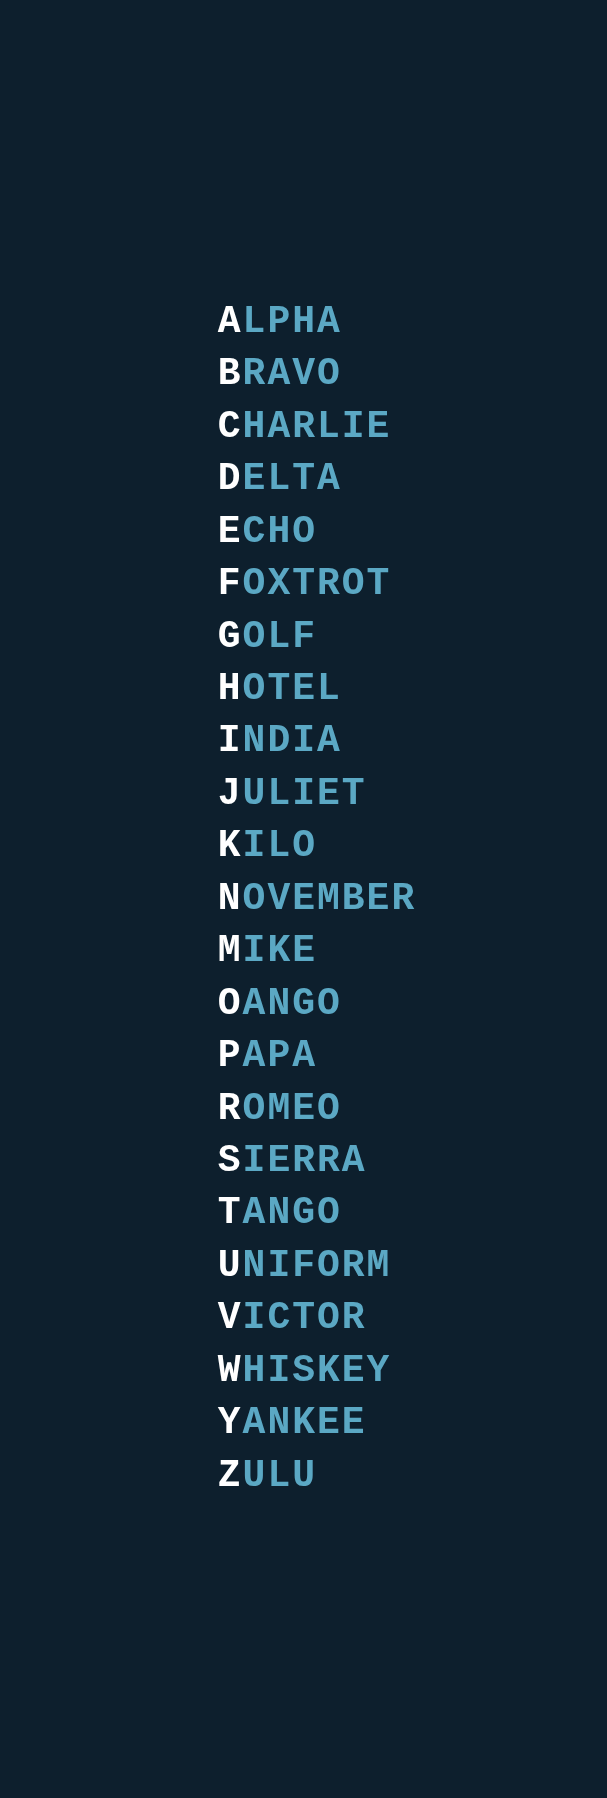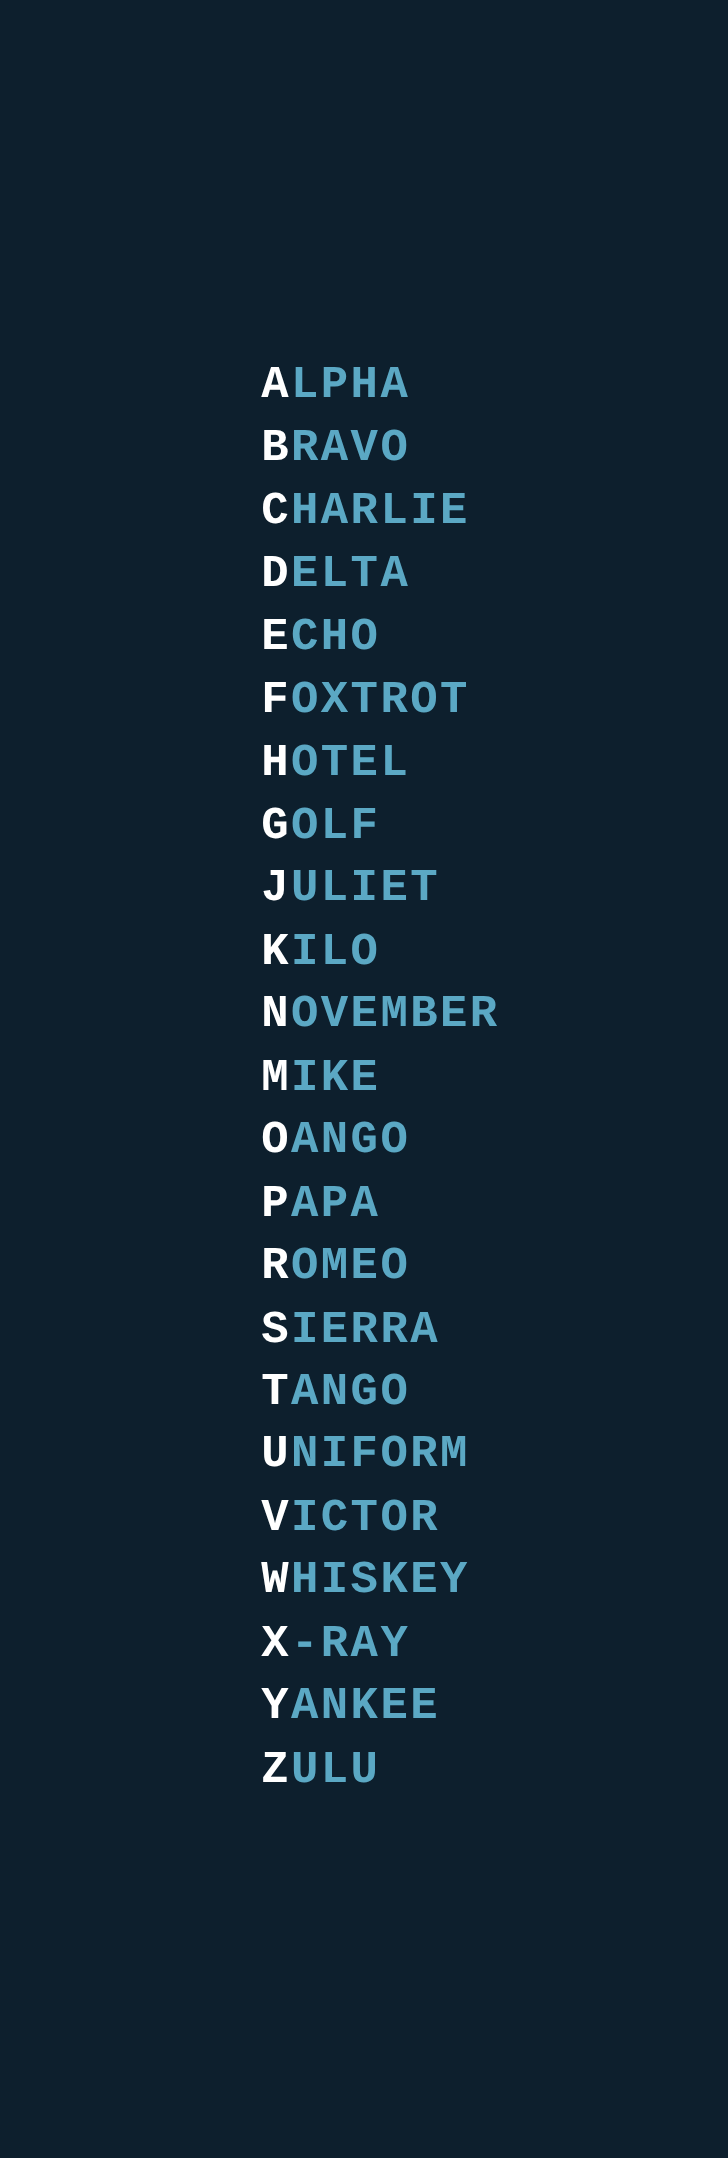--- a/index.html
+++ b/index.html
@@ -42,30 +42,30 @@
 </head>
 <body>
 
 <div class="word-list" id="word-list-container">
 <div class="word-item"><span class="first-letter">A</span><span>LPHA</span></div>
     <div class="word-item"><span class="first-letter">B</span><span>RAVO</span></div>
     <div class="word-item"><span class="first-letter">C</span><span>HARLIE</span></div>
     <div class="word-item"><span class="first-letter">D</span><span>ELTA</span></div>
     <div class="word-item"><span class="first-letter">E</span><span>CHO</span></div>
     <div class="word-item"><span class="first-letter">F</span><span>OXTROT</span></div>
+    <div class="word-item"><span class="first-letter">G</span><span>OLF</span></div>
     <div class="word-item"><span class="first-letter">H</span><span>OTEL</span></div>
-    <div class="word-item"><span class="first-letter">G</span><span>OLF</span></div>
+    <div class="word-item"><span class="first-letter">I</span><span>NDIA</span></div>
     <div class="word-item"><span class="first-letter">J</span><span>ULIET</span></div>
     <div class="word-item"><span class="first-letter">K</span><span>ILO</span></div>
     <div class="word-item"><span class="first-letter">N</span><span>OVEMBER</span></div>
     <div class="word-item"><span class="first-letter">M</span><span>IKE</span></div>
     <div class="word-item"><span class="first-letter">O</span><span>ANGO</span></div>
     <div class="word-item"><span class="first-letter">P</span><span>APA</span></div>
     <div class="word-item"><span class="first-letter">R</span><span>OMEO</span></div>
     <div class="word-item"><span class="first-letter">S</span><span>IERRA</span></div>
     <div class="word-item"><span class="first-letter">T</span><span>ANGO</span></div>
     <div class="word-item"><span class="first-letter">U</span><span>NIFORM</span></div>
     <div class="word-item"><span class="first-letter">V</span><span>ICTOR</span></div>
     <div class="word-item"><span class="first-letter">W</span><span>HISKEY</span></div>
-    <div class="word-item"><span class="first-letter">X</span><span>-RAY</span></div>
     <div class="word-item"><span class="first-letter">Y</span><span>ANKEE</span></div>
     <div class="word-item"><span class="first-letter">Z</span><span>ULU</span></div>
   </div>
 
 </body></html>

